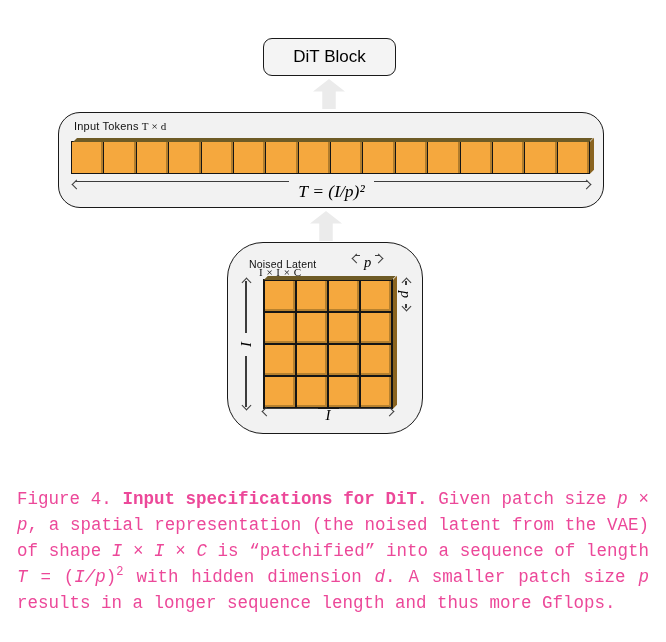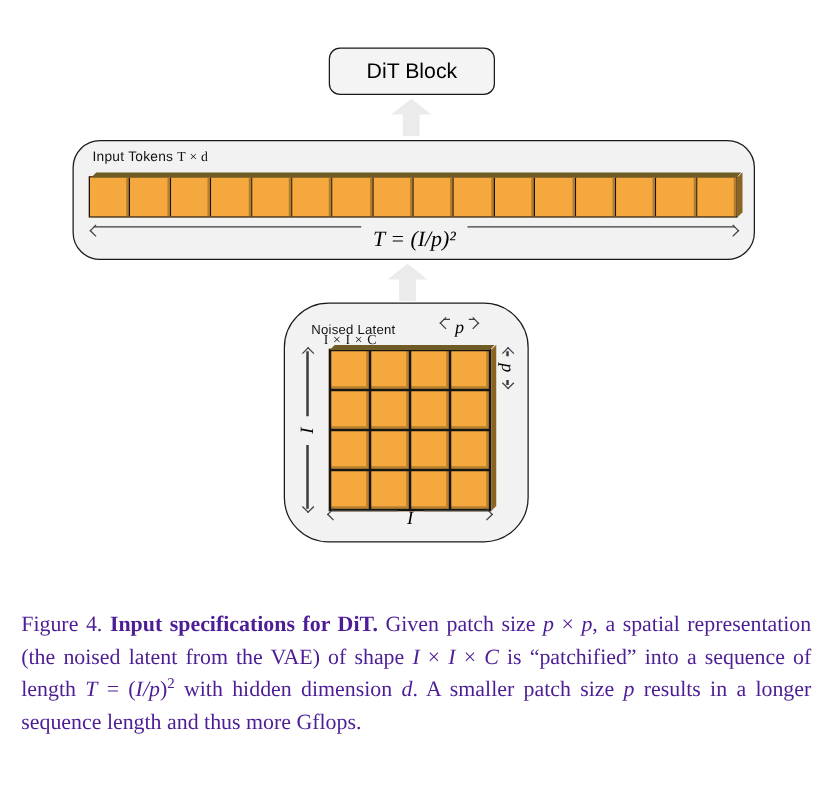--- a/index.html
+++ b/index.html
@@ -100,22 +100,22 @@
 
   .i-left { position:absolute; left:10px; top:36px; width:16px; height:130px; }
   .i-left .ilabel { font-size:15px; transform:rotate(-90deg); line-height:1; margin:4px 0; }
 
   .i-bottom { position:absolute; left:35px; top:165px; width:130px; height:18px; }
   .i-bottom .ilabel { font-size:15px; margin:0 8px; line-height:1; }
 
   
   .caption {
     position:absolute; left:17px; top:486px; width:632px;
-    font-family:Liberation Serif, serif; font-size:17.5px; line-height:26px;
-    color:#4c1d95; text-align:justify;
+    font-family:Liberation Mono, monospace; font-size:17.5px; line-height:26px;
+    color:#ec4899; text-align:justify;
   }
   .caption .b { font-weight:bold; }
   .caption .i { font-style:italic; }
   .caption .sup { font-size:12px; vertical-align:super; line-height:0; }
 </style>
 </head>
 <body>
 
 <div class="stage">
 

